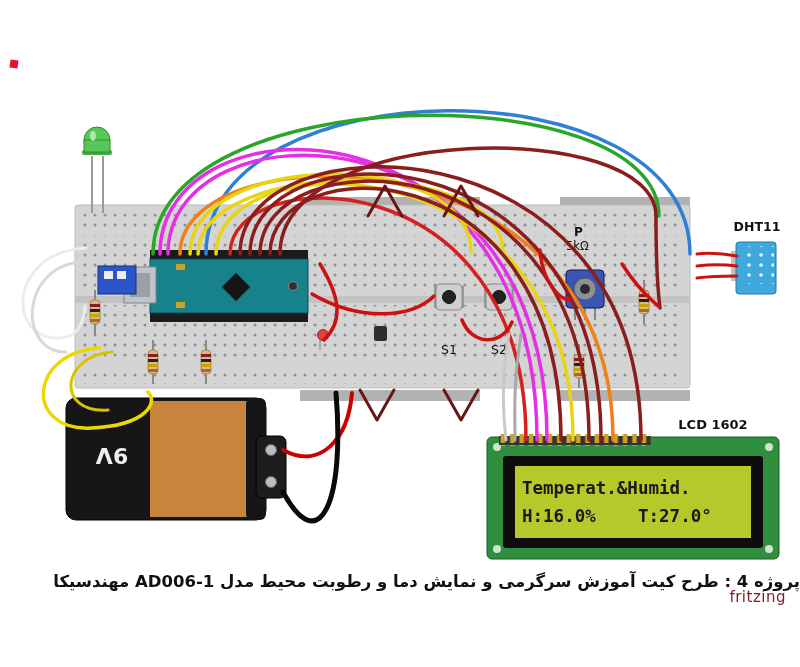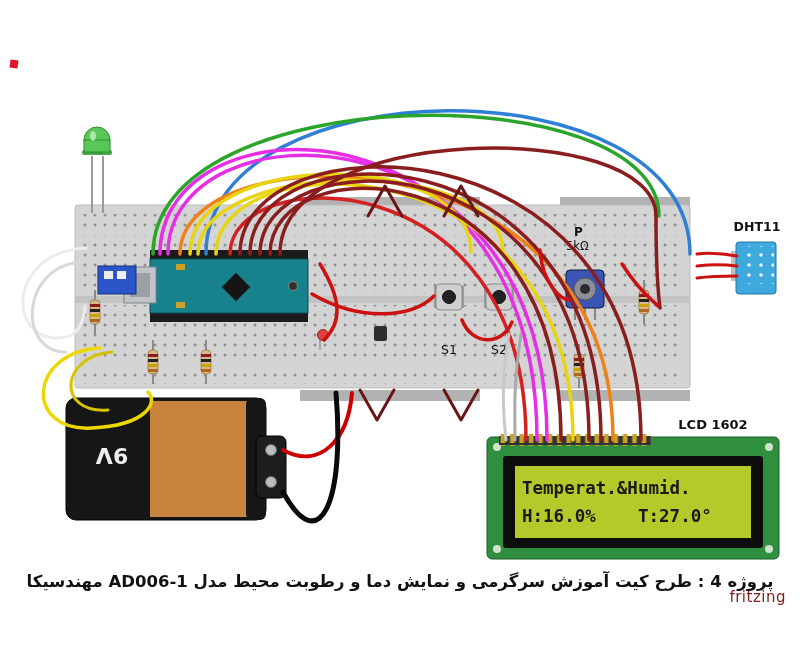--- a/index.html
+++ b/index.html
@@ -2,21 +2,21 @@
 <html><head>
 <meta charset="utf-8">
 <style>
   html,body{margin:0;padding:0;background:#fff;}
   .stage{position:relative;width:800px;height:667px;background:#ffffff;overflow:hidden;
          font-family:"DejaVu Sans", sans-serif;}
   .logo{position:absolute;top:8px;left:12px;font-size:29px;font-weight:bold;letter-spacing:-0.5px;}
   .logo .digi{color:#3f4650;}
   .logo .kala{color:#ef4056;}
   .red-marker{position:absolute;top:60px;left:10px;width:8px;height:8px;background:#e8112d;transform:rotate(8deg);}
-  .caption{position:absolute;top:572px;left:0;width:100%;text-align:center;direction:rtl;
+  .caption{position:absolute;top:572px;left:0;width:100%;direction:rtl;
            font-size:16.5px;font-weight:bold;color:#111;}
   .watermark{position:absolute;top:588px;right:14px;font-size:15px;color:#7f1d1d;letter-spacing:0.5px;}
   svg text{font-family:"DejaVu Sans", sans-serif;}
   .lcdtxt{font-family:"DejaVu Sans Mono", monospace;font-weight:bold;}
   .lbl{font-weight:bold;}
 </style>
 </head>
 <body>
 
 <div class="stage">

